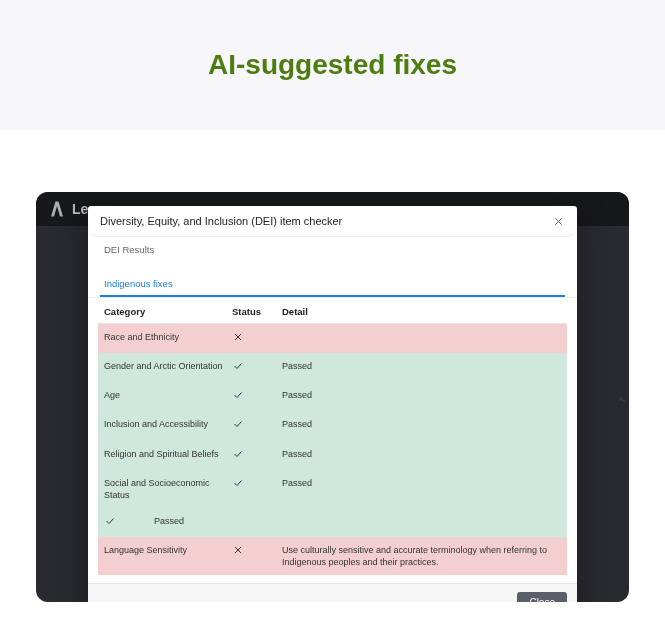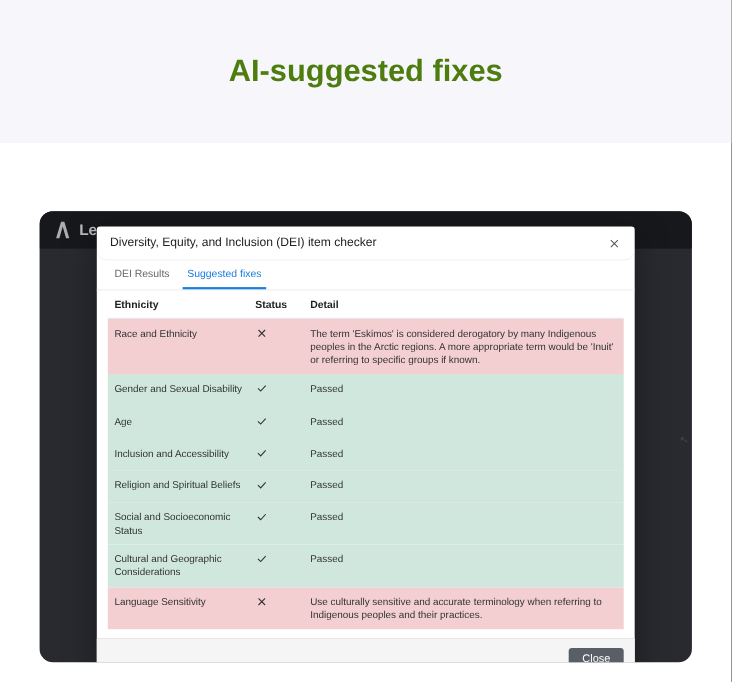--- a/index.html
+++ b/index.html
@@ -103,20 +103,21 @@
     cursor: pointer;
     color: #555;
   }
   .close-x svg { width: 11px; height: 11px; }
 
   .tabs {
     display: flex;
     padding: 0 12px;
     border-bottom: 1px solid #eee;
     gap: 8px;
+    flex-direction: column;
   }
   .tab {
     padding: 7px 4px 6px 4px;
     font-size: 9.5px;
     color: #666;
     border-bottom: 2px solid transparent;
     cursor: pointer;
   }
   .tab.active {
     color: #1a7de0;
@@ -222,39 +223,38 @@
         <div class="modal-title">Diversity, Equity, and Inclusion (DEI) item checker</div>
         <div class="close-x">
           <svg viewBox="0 0 24 24">
               <path d="M5 5 L19 19 M19 5 L5 19" stroke="#555" stroke-width="2" fill="none"></path>
             </svg>
         </div>
       </div>
 
       <div class="tabs">
         <div class="tab">DEI Results</div>
-        <div class="tab active">Suggested fixes</div>
+        <div class="tab active">Indigenous fixes</div>
       </div>
 
       <div class="table-wrap">
         <div class="thead">
-          <div class="col-cat">Ethnicity</div>
+          <div class="col-cat">Category</div>
           <div class="col-status">Status</div>
           <div class="col-detail">Detail</div>
         </div>
         <div id="rows">
             <div class="trow fail">
               <div class="col-cat">Race and Ethnicity</div>
               <div class="col-status"><span class="status-icon"><svg viewBox="0 0 24 24">
                     <path d="M6 6 L18 18 M18 6 L6 18" stroke="#333" stroke-width="2" fill="none"></path>
                   </svg></span></div>
-              <div class="col-detail">The term 'Eskimos' is considered derogatory by many Indigenous peoples in the Arctic regions. A more appropriate term would be 'Inuit' or referring to specific groups if known.</div>
-            </div>
-            <div class="trow pass">
-              <div class="col-cat">Gender and Sexual Disability</div>
+            </div>
+            <div class="trow pass">
+              <div class="col-cat">Gender and Arctic Orientation</div>
               <div class="col-status"><span class="status-icon"><svg viewBox="0 0 24 24">
                     <path d="M5 12 L10 17 L19 7" stroke="#333" stroke-width="2" fill="none"></path>
                   </svg></span></div>
               <div class="col-detail">Passed</div>
             </div>
             <div class="trow pass">
               <div class="col-cat">Age</div>
               <div class="col-status"><span class="status-icon"><svg viewBox="0 0 24 24">
                     <path d="M5 12 L10 17 L19 7" stroke="#333" stroke-width="2" fill="none"></path>
                   </svg></span></div>
@@ -275,21 +275,20 @@
               <div class="col-detail">Passed</div>
             </div>
             <div class="trow pass">
               <div class="col-cat">Social and Socioeconomic Status</div>
               <div class="col-status"><span class="status-icon"><svg viewBox="0 0 24 24">
                     <path d="M5 12 L10 17 L19 7" stroke="#333" stroke-width="2" fill="none"></path>
                   </svg></span></div>
               <div class="col-detail">Passed</div>
             </div>
             <div class="trow pass">
-              <div class="col-cat">Cultural and Geographic Considerations</div>
               <div class="col-status"><span class="status-icon"><svg viewBox="0 0 24 24">
                     <path d="M5 12 L10 17 L19 7" stroke="#333" stroke-width="2" fill="none"></path>
                   </svg></span></div>
               <div class="col-detail">Passed</div>
             </div>
             <div class="trow fail">
               <div class="col-cat">Language Sensitivity</div>
               <div class="col-status"><span class="status-icon"><svg viewBox="0 0 24 24">
                     <path d="M6 6 L18 18 M18 6 L6 18" stroke="#333" stroke-width="2" fill="none"></path>
                   </svg></span></div>

